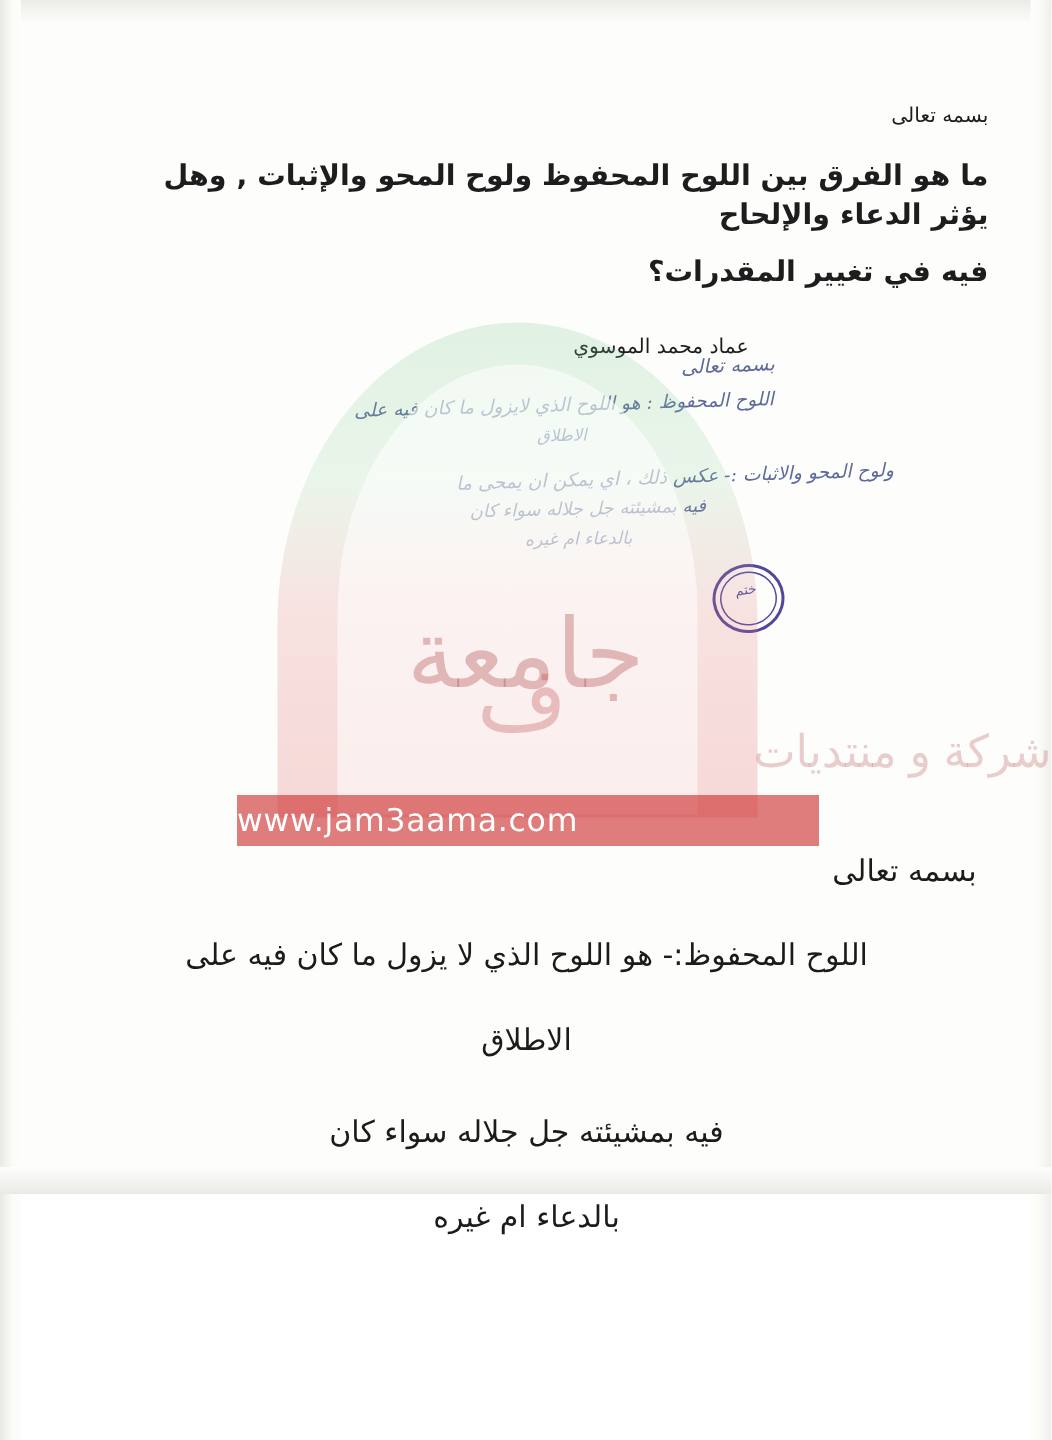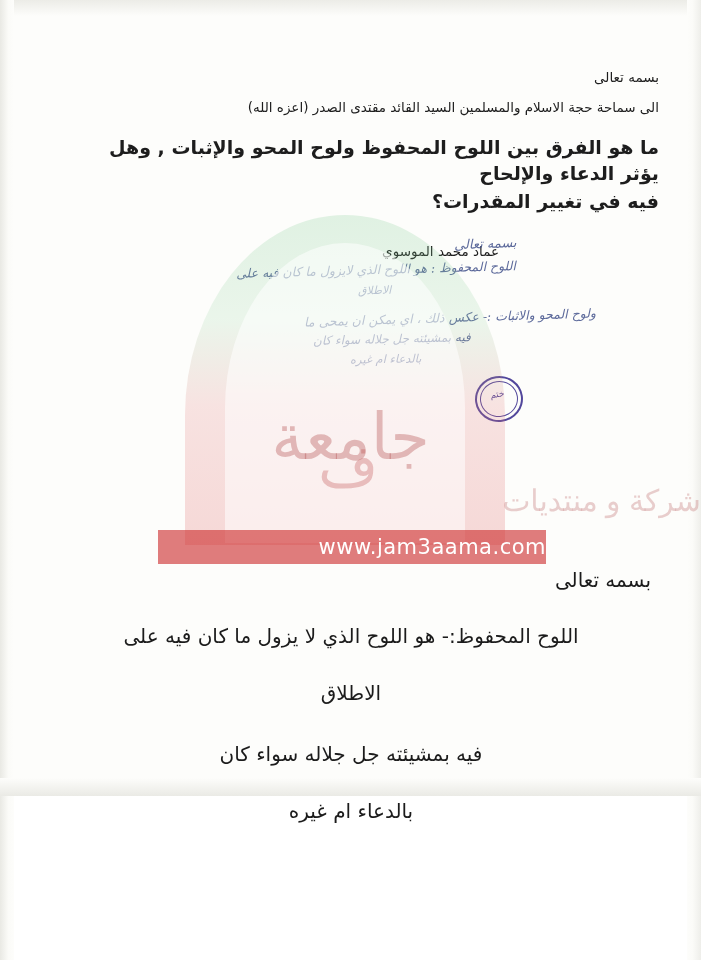--- a/index.html
+++ b/index.html
@@ -209,21 +209,21 @@
     height: 34px;
     background: rgba(205,45,45,0.62);
   }
   #wm-url {
     position: absolute;
     left: 158px;
     top: 315px;
     width: 388px;
     height: 34px;
     line-height: 34px;
-    text-align: right;
+    text-align: left;
     color: #ffffff;
     font-size: 21px;
     font-family: "DejaVu Sans", sans-serif;
     letter-spacing: .5px;
     direction: ltr;
   }
 
   
   #answer-block {
     position: absolute;
@@ -252,23 +252,22 @@
 
 <div id="page-sheet">
 
   <div id="scan-edge-top"></div>
   <div id="scan-edge-left"></div>
   <div id="scan-edge-right"></div>
   <div id="scan-edge-bottom"></div>
 
   <div id="typed-block">
     <div class="typed-line">بسمه تعالى</div>
-    <div class="typed-line">الى سماحة حجة الاسلام والمسلمين السيد القائد مقتدى الصدر (اعزه الله)</div>
     <div class="typed-para">ما هو الفرق بين اللوح المحفوظ ولوح المحو والإثبات , وهل يؤثر الدعاء والإلحاح</div>
-    <div class="typed-para" style="margin-top:2px">فيه في تغيير المقدرات؟</div>
+    <div class="typed-para" style="margin-top:12px">فيه في تغيير المقدرات؟</div>
     <div id="signature-line">عماد محمد الموسوي</div>
   </div>
 
   <div id="handwriting">
     <div class="hw hw-1">بسمه تعالى</div>
     <div class="hw hw-2">اللوح المحفوظ : هو اللوح الذي لايزول ما كان فيه على</div>
     <div class="hw hw-3">الاطلاق</div>
     <div class="hw hw-4">ولوح المحو والاثبات :- عكس ذلك ، اي يمكن ان يمحى ما</div>
     <div class="hw hw-5">فيه بمشيئته جل جلاله سواء كان</div>
     <div class="hw hw-6">بالدعاء ام غيره</div>

